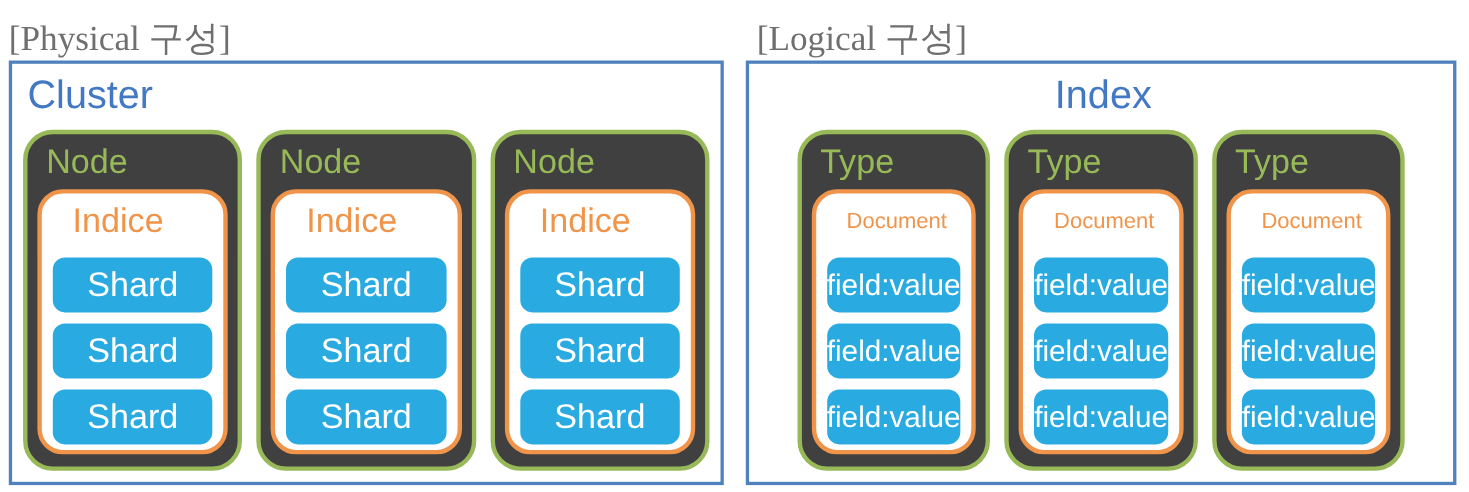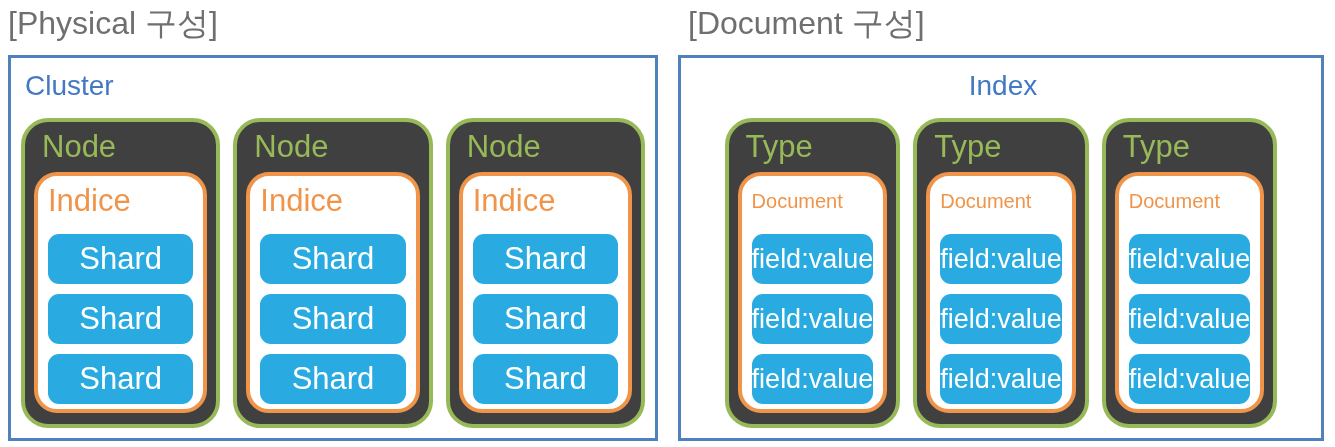--- a/index.html
+++ b/index.html
@@ -18,45 +18,46 @@
   .side {
     position: absolute;
     top: 0;
     height: 447px;
   }
   .side.left  { left: 0;     width: 666px; }
   .side.right { left: 668px; width: 667px; }
 
   .panel-title {
     position: absolute;
-    top: 1px;
+    top: 12px;
     left: 8px;
     font-size: 32px;
     line-height: 44px;
     color: var(--title-gray, #6F6F6F);
     white-space: nowrap;
+    font-family: Liberation Serif, serif;
   }
   .side.right .panel-title { left: 20px; }
 
   .container-box {
     position: absolute;
     top: 55px;
     bottom: 6px;
     border: 3px solid var(--outer-border-blue, #4F81BD);
     box-sizing: border-box;
     background: #ffffff;
     display: flex;
     flex-direction: column;
     padding: 2px 10px 10px 10px;
   }
   .side.left  .container-box { left: 8px;  right: 8px; }
   .side.right .container-box { left: 10px; right: 11px; align-items: center; }
 
   .container-label {
-    font-size: 28px;
+    font-size: 36px;
     line-height: 52px;
     color: var(--container-label-blue, #4278C4);
     margin: 0 0 6px 4px;
     flex: 0 0 auto;
   }
 
   .groups {
     flex: 1 1 auto;
     display: flex;
     flex-direction: row;
@@ -92,21 +93,21 @@
     display: flex;
     flex-direction: column;
     padding: 0 10px 10px 10px;
     background: #ffffff;
     min-height: 0;
   }
   .inner-label {
     font-size: 31px;
     line-height: 50px;
     color: var(--inner-orange, #F0944A);
-    margin: 0 0 8px 0;
+    margin: 0 0 8px 18px;
     flex: 0 0 auto;
     white-space: nowrap;
   }
 
   .items {
     display: flex;
     flex-direction: column;
     gap: 10px;
   }
   .item {
@@ -168,21 +169,21 @@
               <div class="item">Shard</div>
             </div>
           </div>
         </div>
 
       </div>
     </div>
   </div>
 
   <div class="side right">
-    <div class="panel-title">[Document 구성]</div>
+    <div class="panel-title">[Logical 구성]</div>
     <div class="container-box">
       <div class="container-label">Index</div>
       <div class="groups">
 
         <div class="group-box">
           <div class="group-label">Type</div>
           <div class="inner-box">
             <div class="inner-label">Document</div>
             <div class="items">
               <div class="item">field:value</div>

